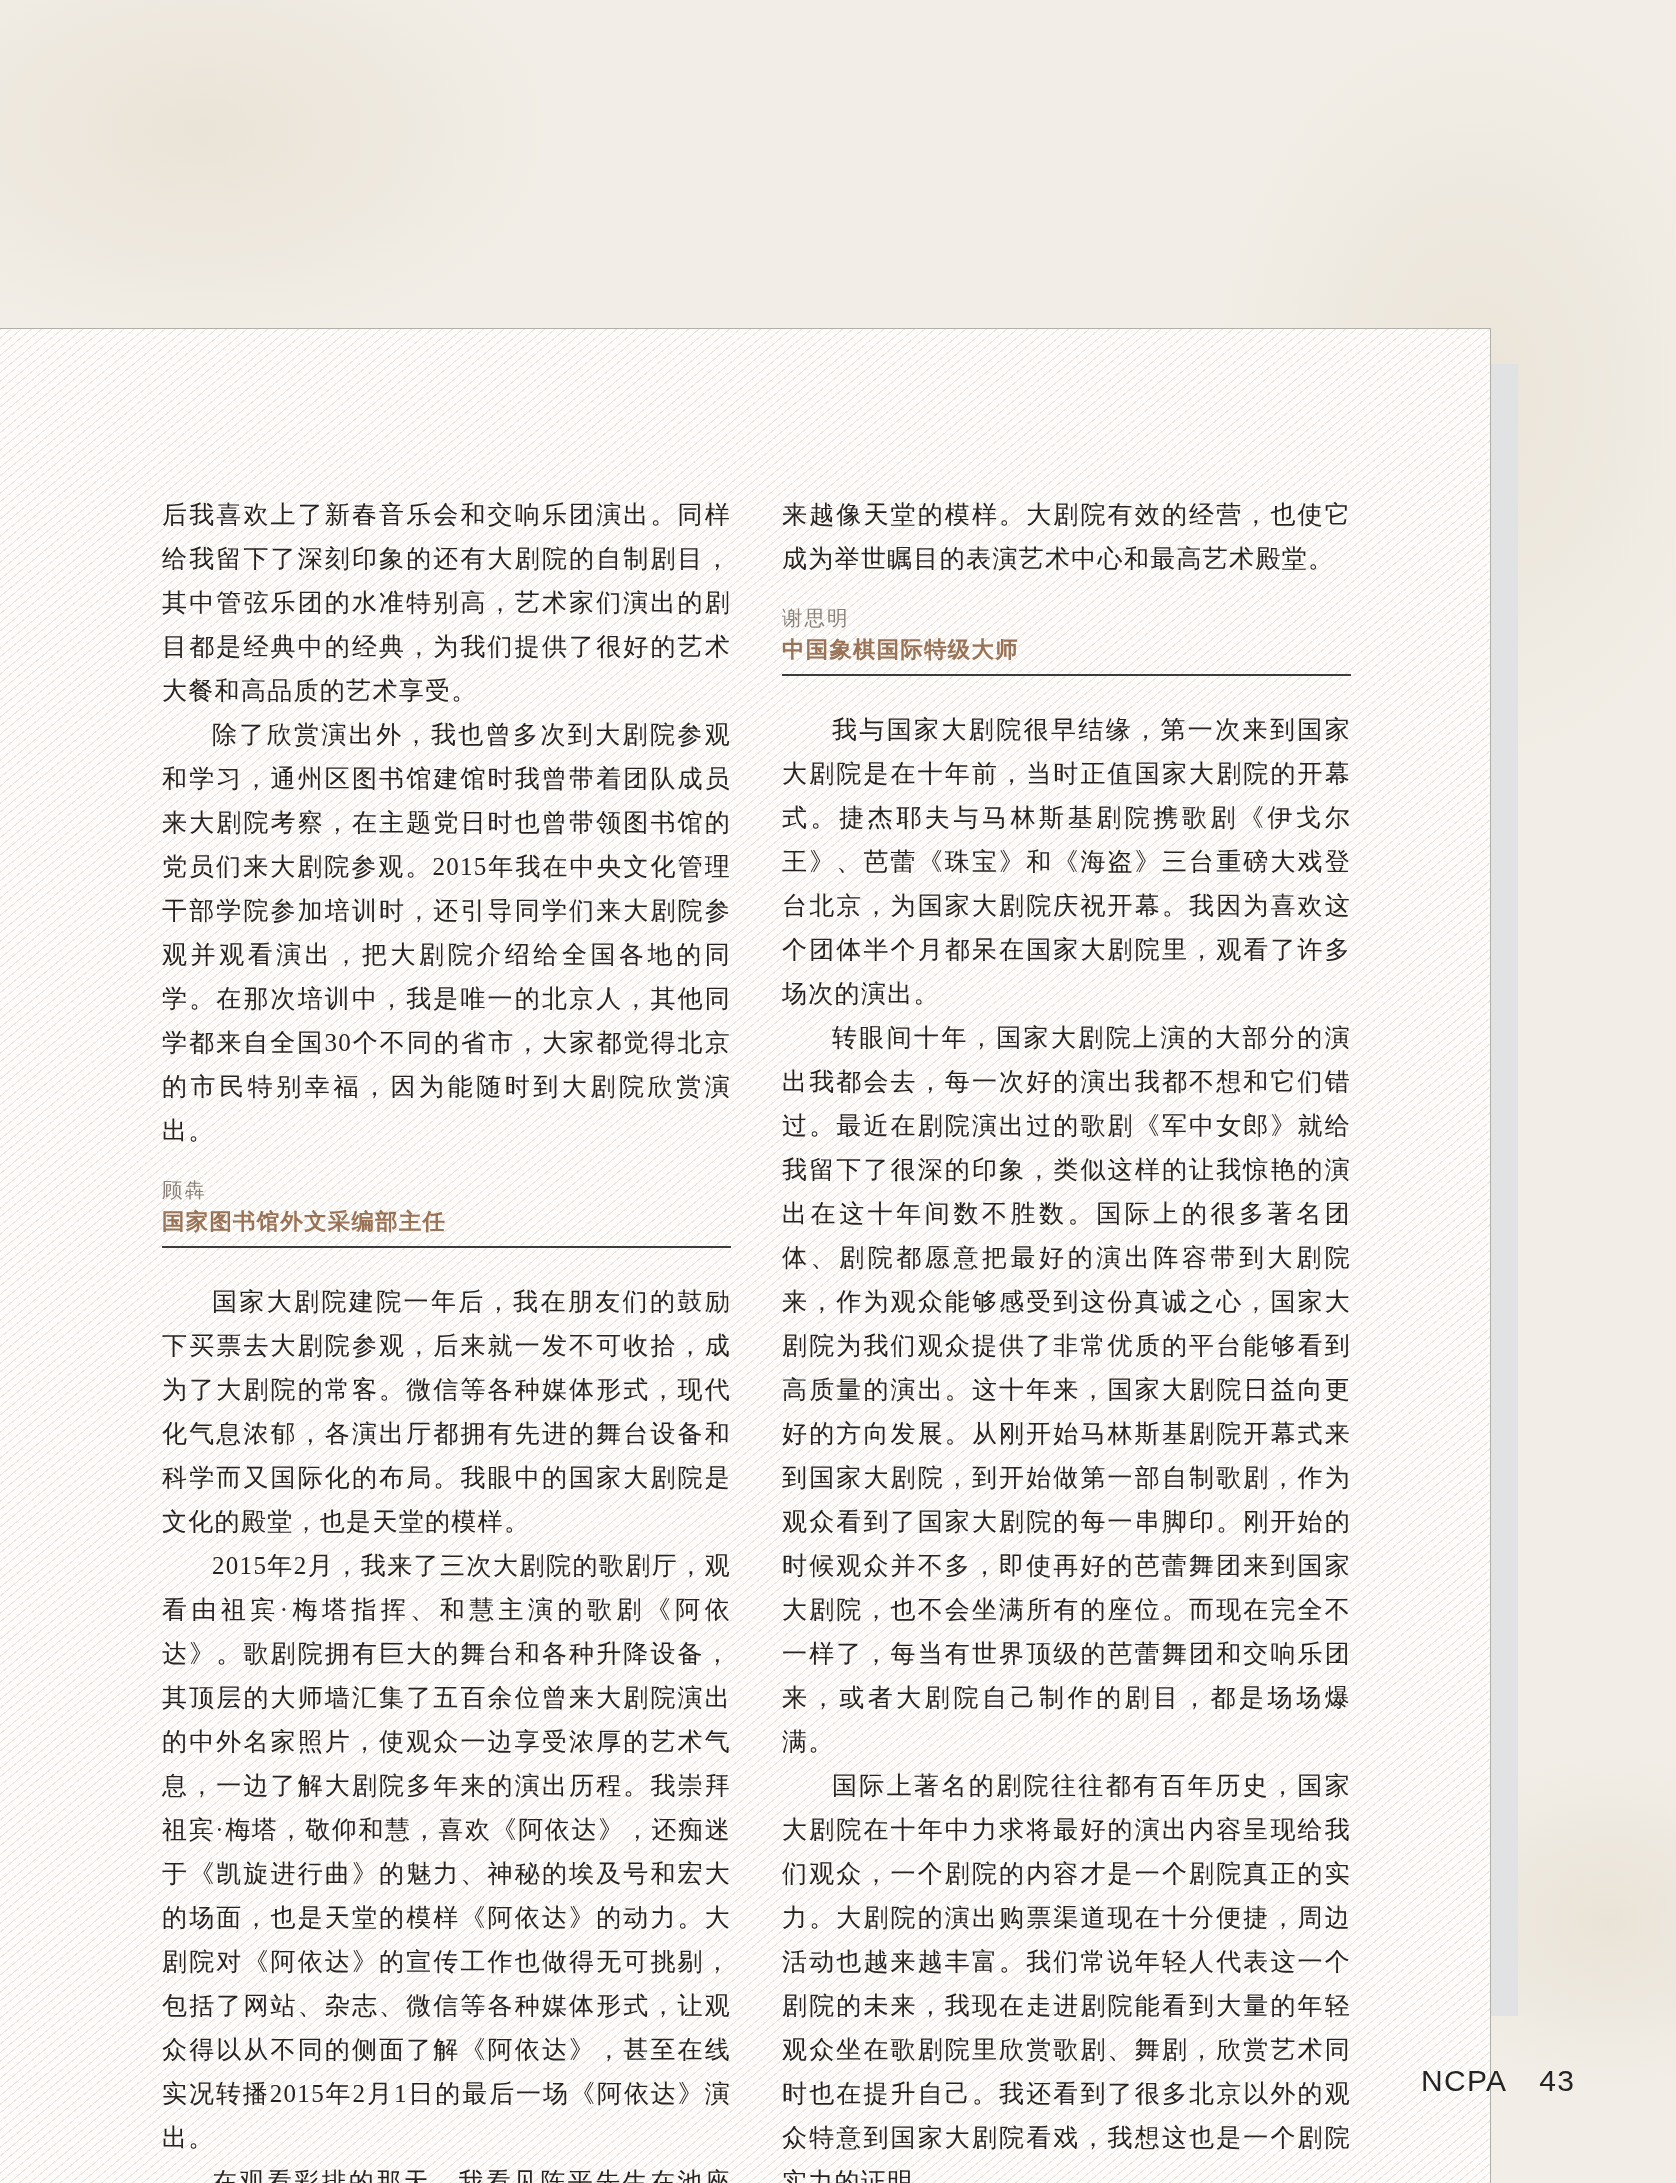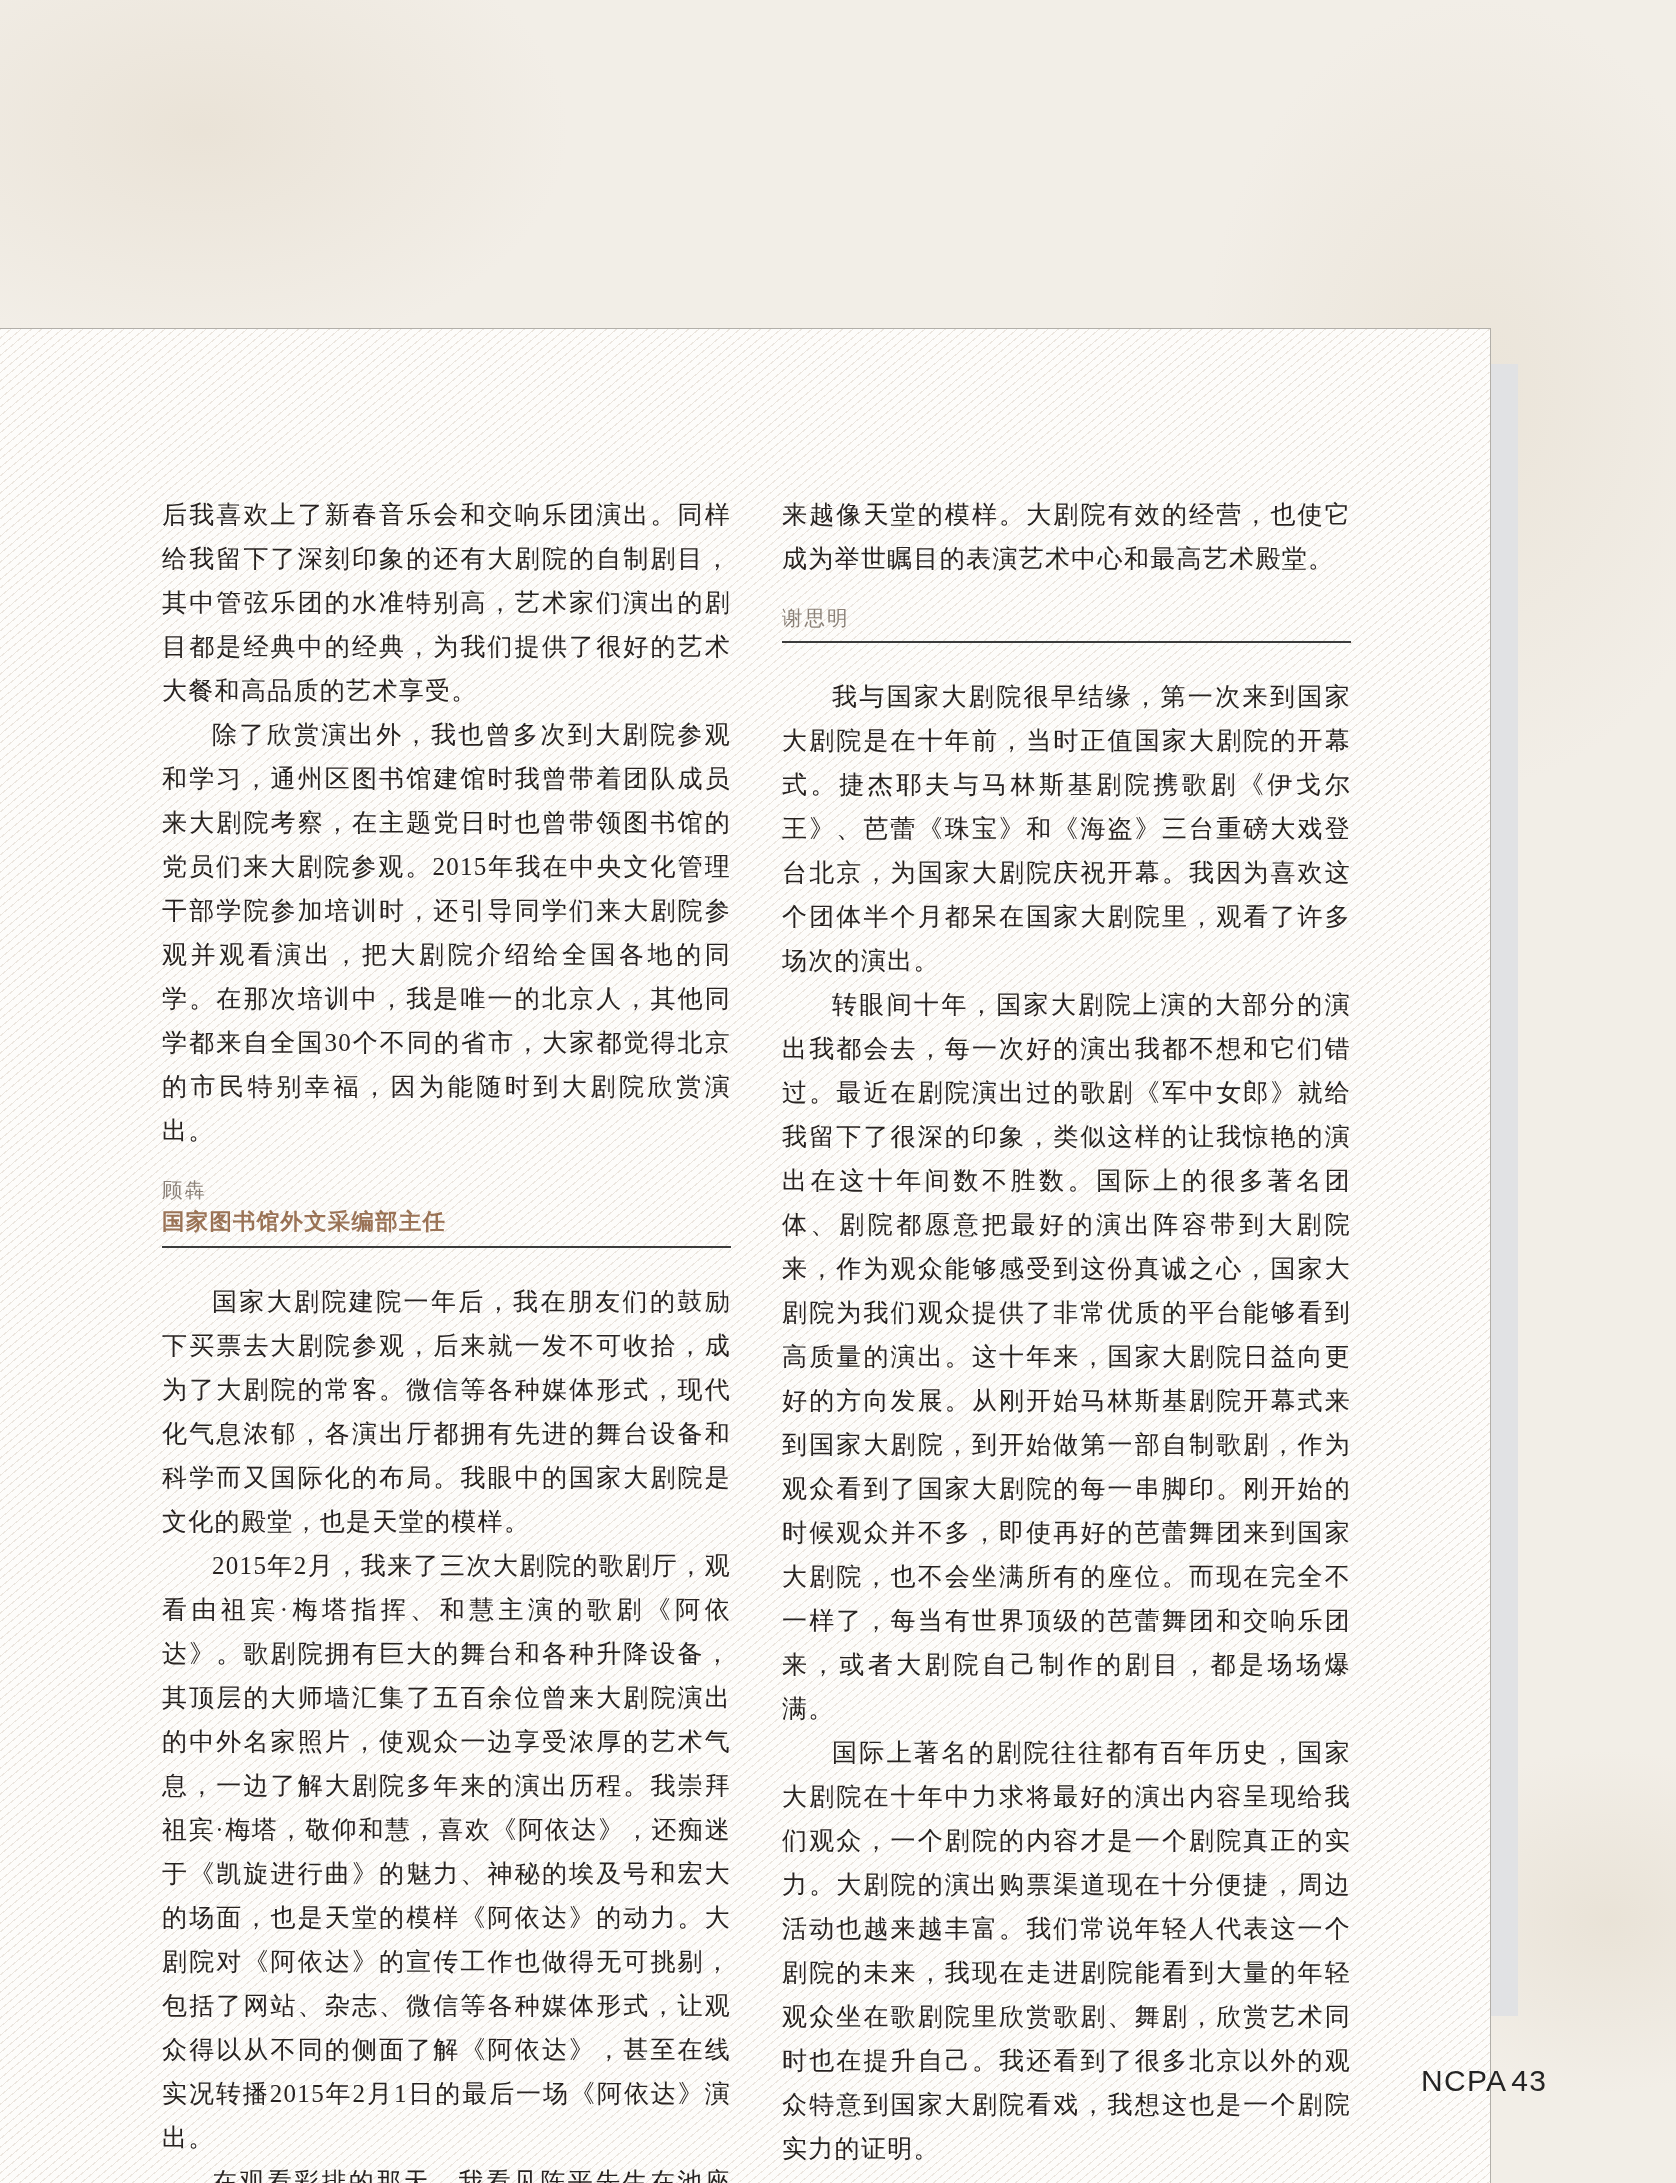--- a/index.html
+++ b/index.html
@@ -37,21 +37,21 @@
   p.body {
     margin:0; text-align:justify;
     font-family:"Liberation Serif","DejaVu Serif",serif;
     font-size:25px; line-height:44px; letter-spacing:1.3px; color:#272220;
   }
   p.indent { text-indent:2em; }
   .profile { margin:24px 0 32px 0; }
   .pname  { font-weight:400; font-size:20.5px; line-height:1.25; letter-spacing:2px; color:#8b8178; }
   .ptitle { font-weight:700; font-size:22.4px; line-height:1.3;  letter-spacing:1.3px; color:#9a7356; margin-top:4px; }
   .rule   { height:1.3px; background:#3b3b3b; margin-top:10.6px; }
-  .footer { position:absolute; left:1421px; top:2064px; display:flex; gap:4px;
+  .footer { position:absolute; left:1421px; top:2064px; display:flex; gap:32px;
             font-size:30px; letter-spacing:1.3px; color:#242424; font-family:"Liberation Sans",sans-serif; }
 </style>
 </head>
 <body>
 
 <div class="canvas">
   <div class="bg-texture"></div>
 
   <div class="sheet-right"></div>
   <div class="sheet-bottom"></div>
@@ -73,20 +73,21 @@
       <p class="body indent">2015年2月，我来了三次大剧院的歌剧厅，观看由祖宾·梅塔指挥、和慧主演的歌剧《阿依达》。歌剧院拥有巨大的舞台和各种升降设备，其顶层的大师墙汇集了五百余位曾来大剧院演出的中外名家照片，使观众一边享受浓厚的艺术气息，一边了解大剧院多年来的演出历程。我崇拜祖宾·梅塔，敬仰和慧，喜欢《阿依达》，还痴迷于《凯旋进行曲》的魅力、神秘的埃及号和宏大的场面，也是天堂的模样《阿依达》的动力。大剧院对《阿依达》的宣传工作也做得无可挑剔，包括了网站、杂志、微信等各种媒体形式，让观众得以从不同的侧面了解《阿依达》，甚至在线实况转播2015年2月1日的最后一场《阿依达》演出。</p>
       <p class="body indent">在观看彩排的那天，我看见陈平先生在池座督战，从中可以体会到当院长之辛苦。我也有幸在十周年纪念音乐会上目睹了陈平院长亲自指挥返场曲，获得满堂彩。</p>
 
     </div>
 
     <div class="col col-right">
       <p class="body">来越像天堂的模样。大剧院有效的经营，也使它成为举世瞩目的表演艺术中心和最高艺术殿堂。</p>
 
       <div class="profile">
         <div class="pname">谢思明</div>
+        <div class="ptitle">中国象棋国际特级大师</div>
         <div class="rule"></div>
       </div>
 
       <p class="body indent">我与国家大剧院很早结缘，第一次来到国家大剧院是在十年前，当时正值国家大剧院的开幕式。捷杰耶夫与马林斯基剧院携歌剧《伊戈尔王》、芭蕾《珠宝》和《海盗》三台重磅大戏登台北京，为国家大剧院庆祝开幕。我因为喜欢这个团体半个月都呆在国家大剧院里，观看了许多场次的演出。</p>
       <p class="body indent">转眼间十年，国家大剧院上演的大部分的演出我都会去，每一次好的演出我都不想和它们错过。最近在剧院演出过的歌剧《军中女郎》就给我留下了很深的印象，类似这样的让我惊艳的演出在这十年间数不胜数。国际上的很多著名团体、剧院都愿意把最好的演出阵容带到大剧院来，作为观众能够感受到这份真诚之心，国家大剧院为我们观众提供了非常优质的平台能够看到高质量的演出。这十年来，国家大剧院日益向更好的方向发展。从刚开始马林斯基剧院开幕式来到国家大剧院，到开始做第一部自制歌剧，作为观众看到了国家大剧院的每一串脚印。刚开始的时候观众并不多，即使再好的芭蕾舞团来到国家大剧院，也不会坐满所有的座位。而现在完全不一样了，每当有世界顶级的芭蕾舞团和交响乐团来，或者大剧院自己制作的剧目，都是场场爆满。</p>
       <p class="body indent">国际上著名的剧院往往都有百年历史，国家大剧院在十年中力求将最好的演出内容呈现给我们观众，一个剧院的内容才是一个剧院真正的实力。大剧院的演出购票渠道现在十分便捷，周边活动也越来越丰富。我们常说年轻人代表这一个剧院的未来，我现在走进剧院能看到大量的年轻观众坐在歌剧院里欣赏歌剧、舞剧，欣赏艺术同时也在提升自己。我还看到了很多北京以外的观众特意到国家大剧院看戏，我想这也是一个剧院实力的证明。</p>
 
     </div>
   </div>
 

